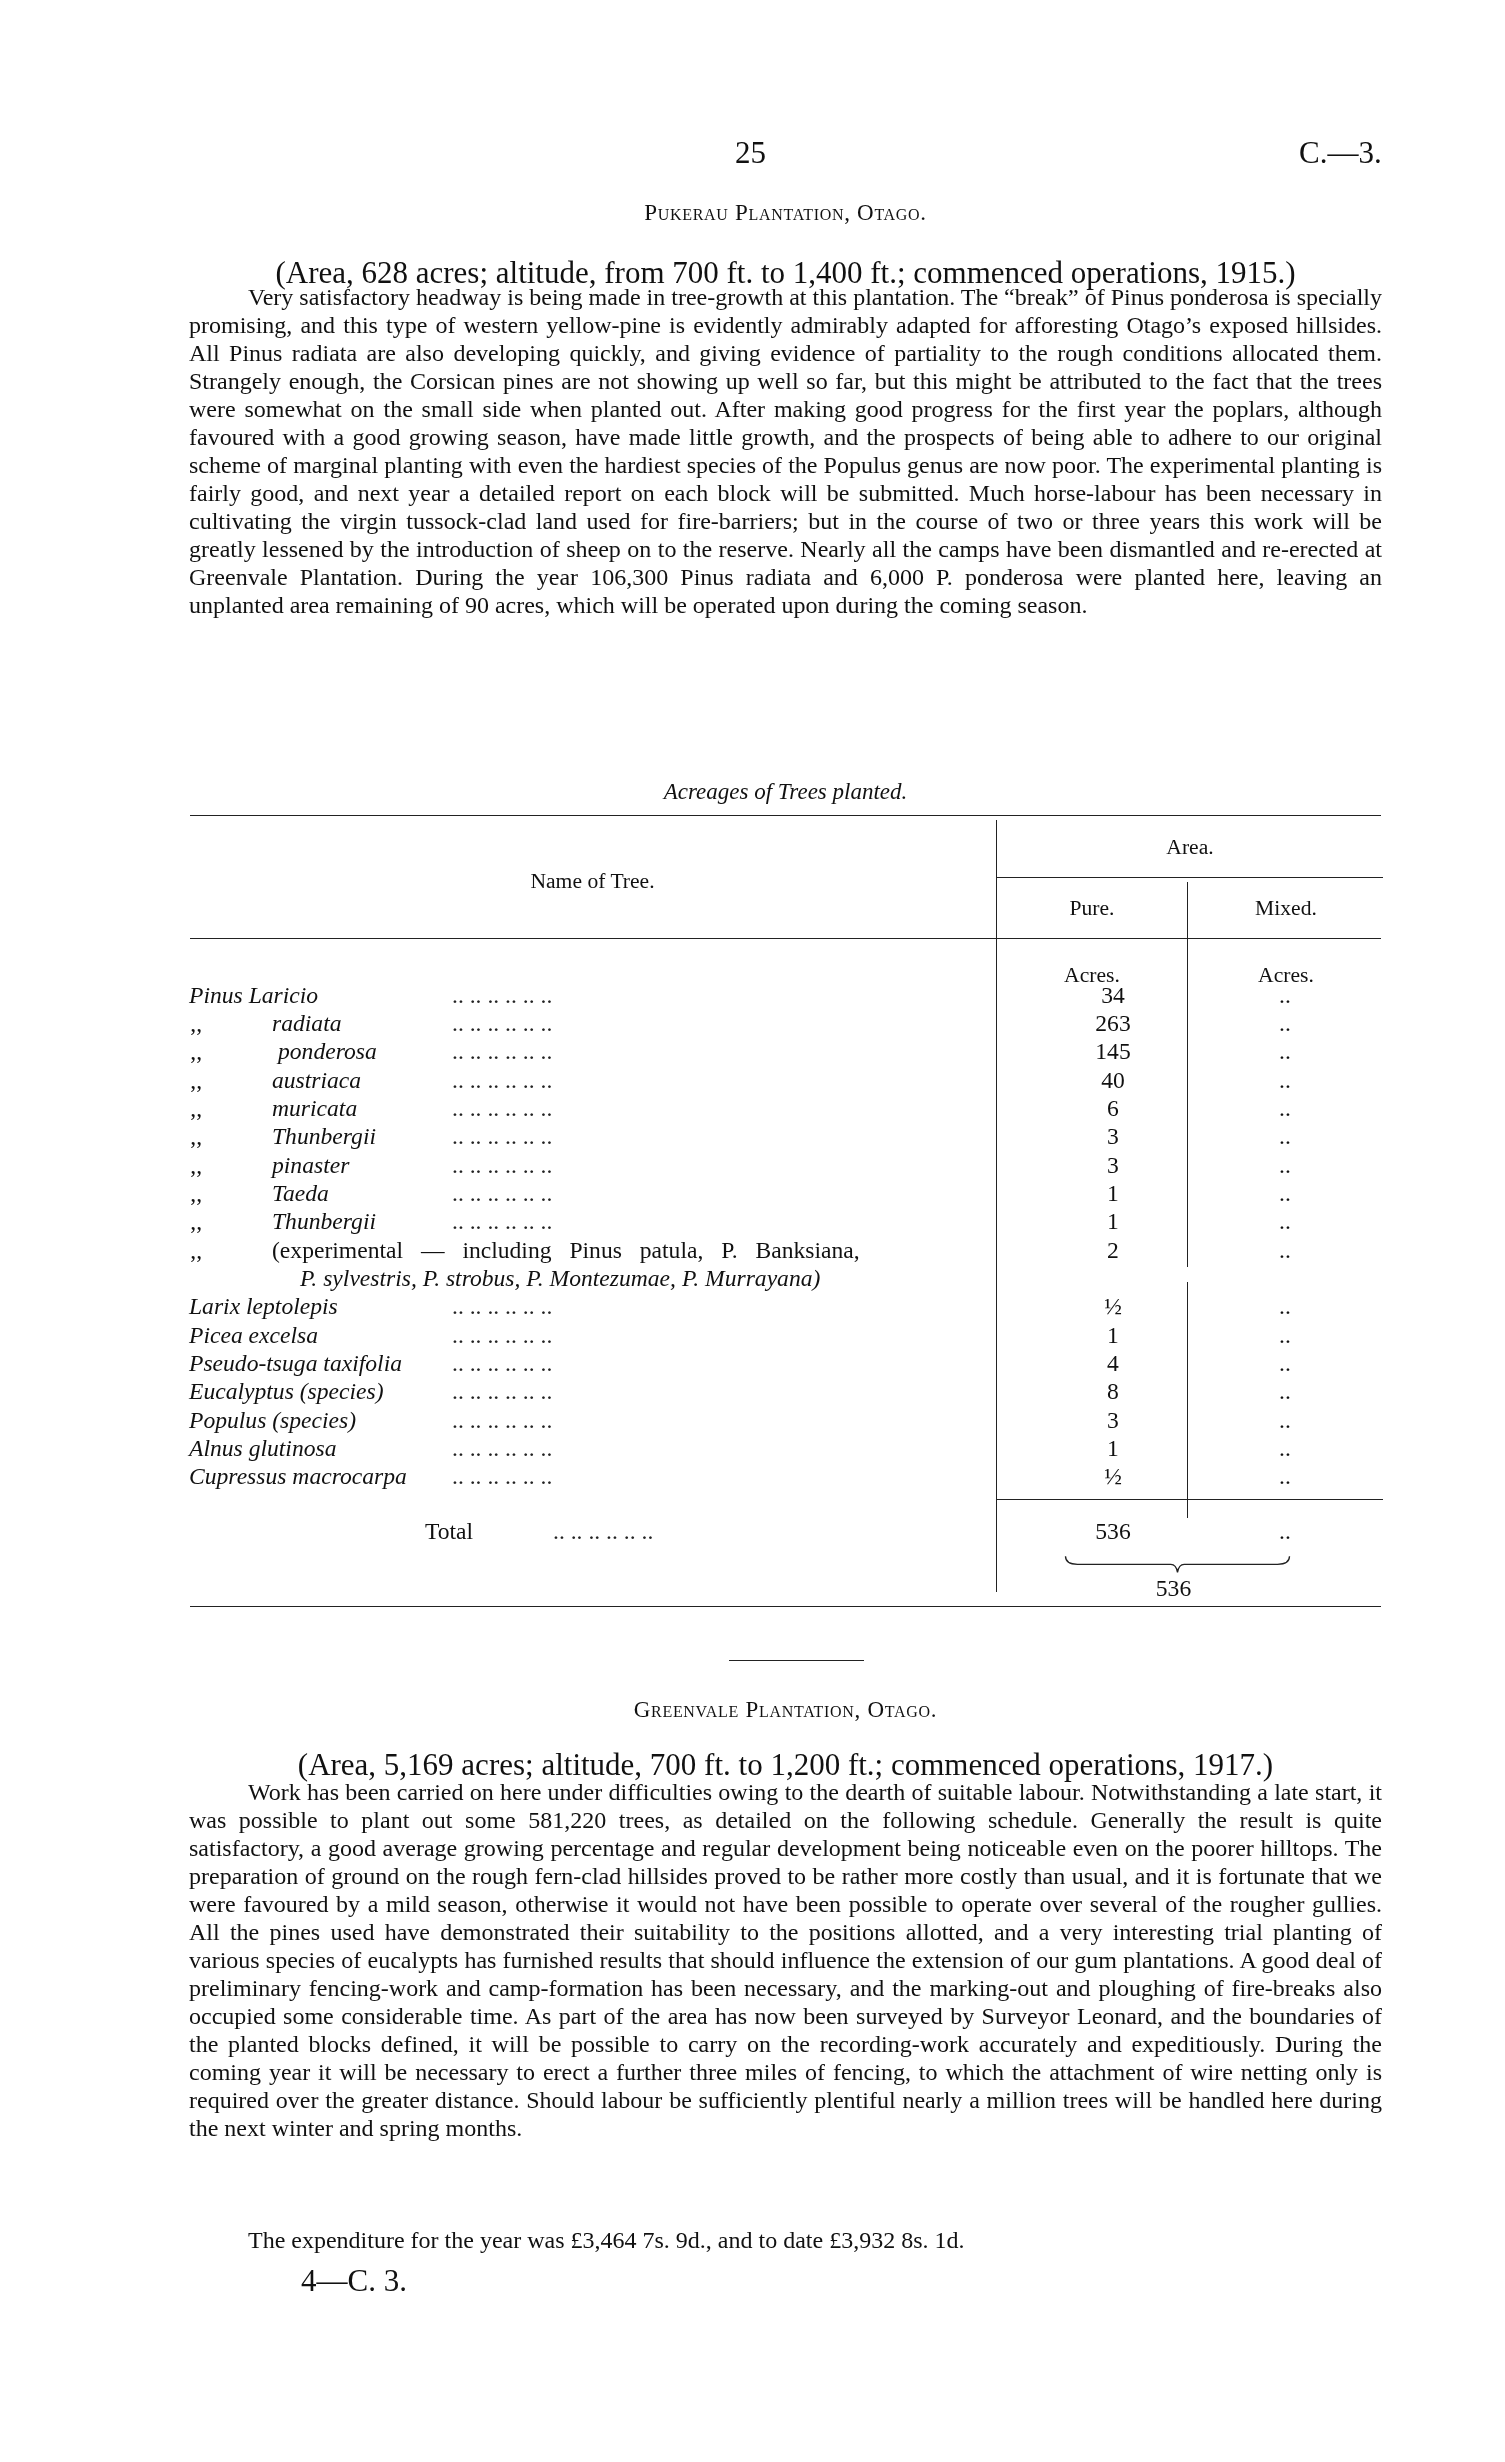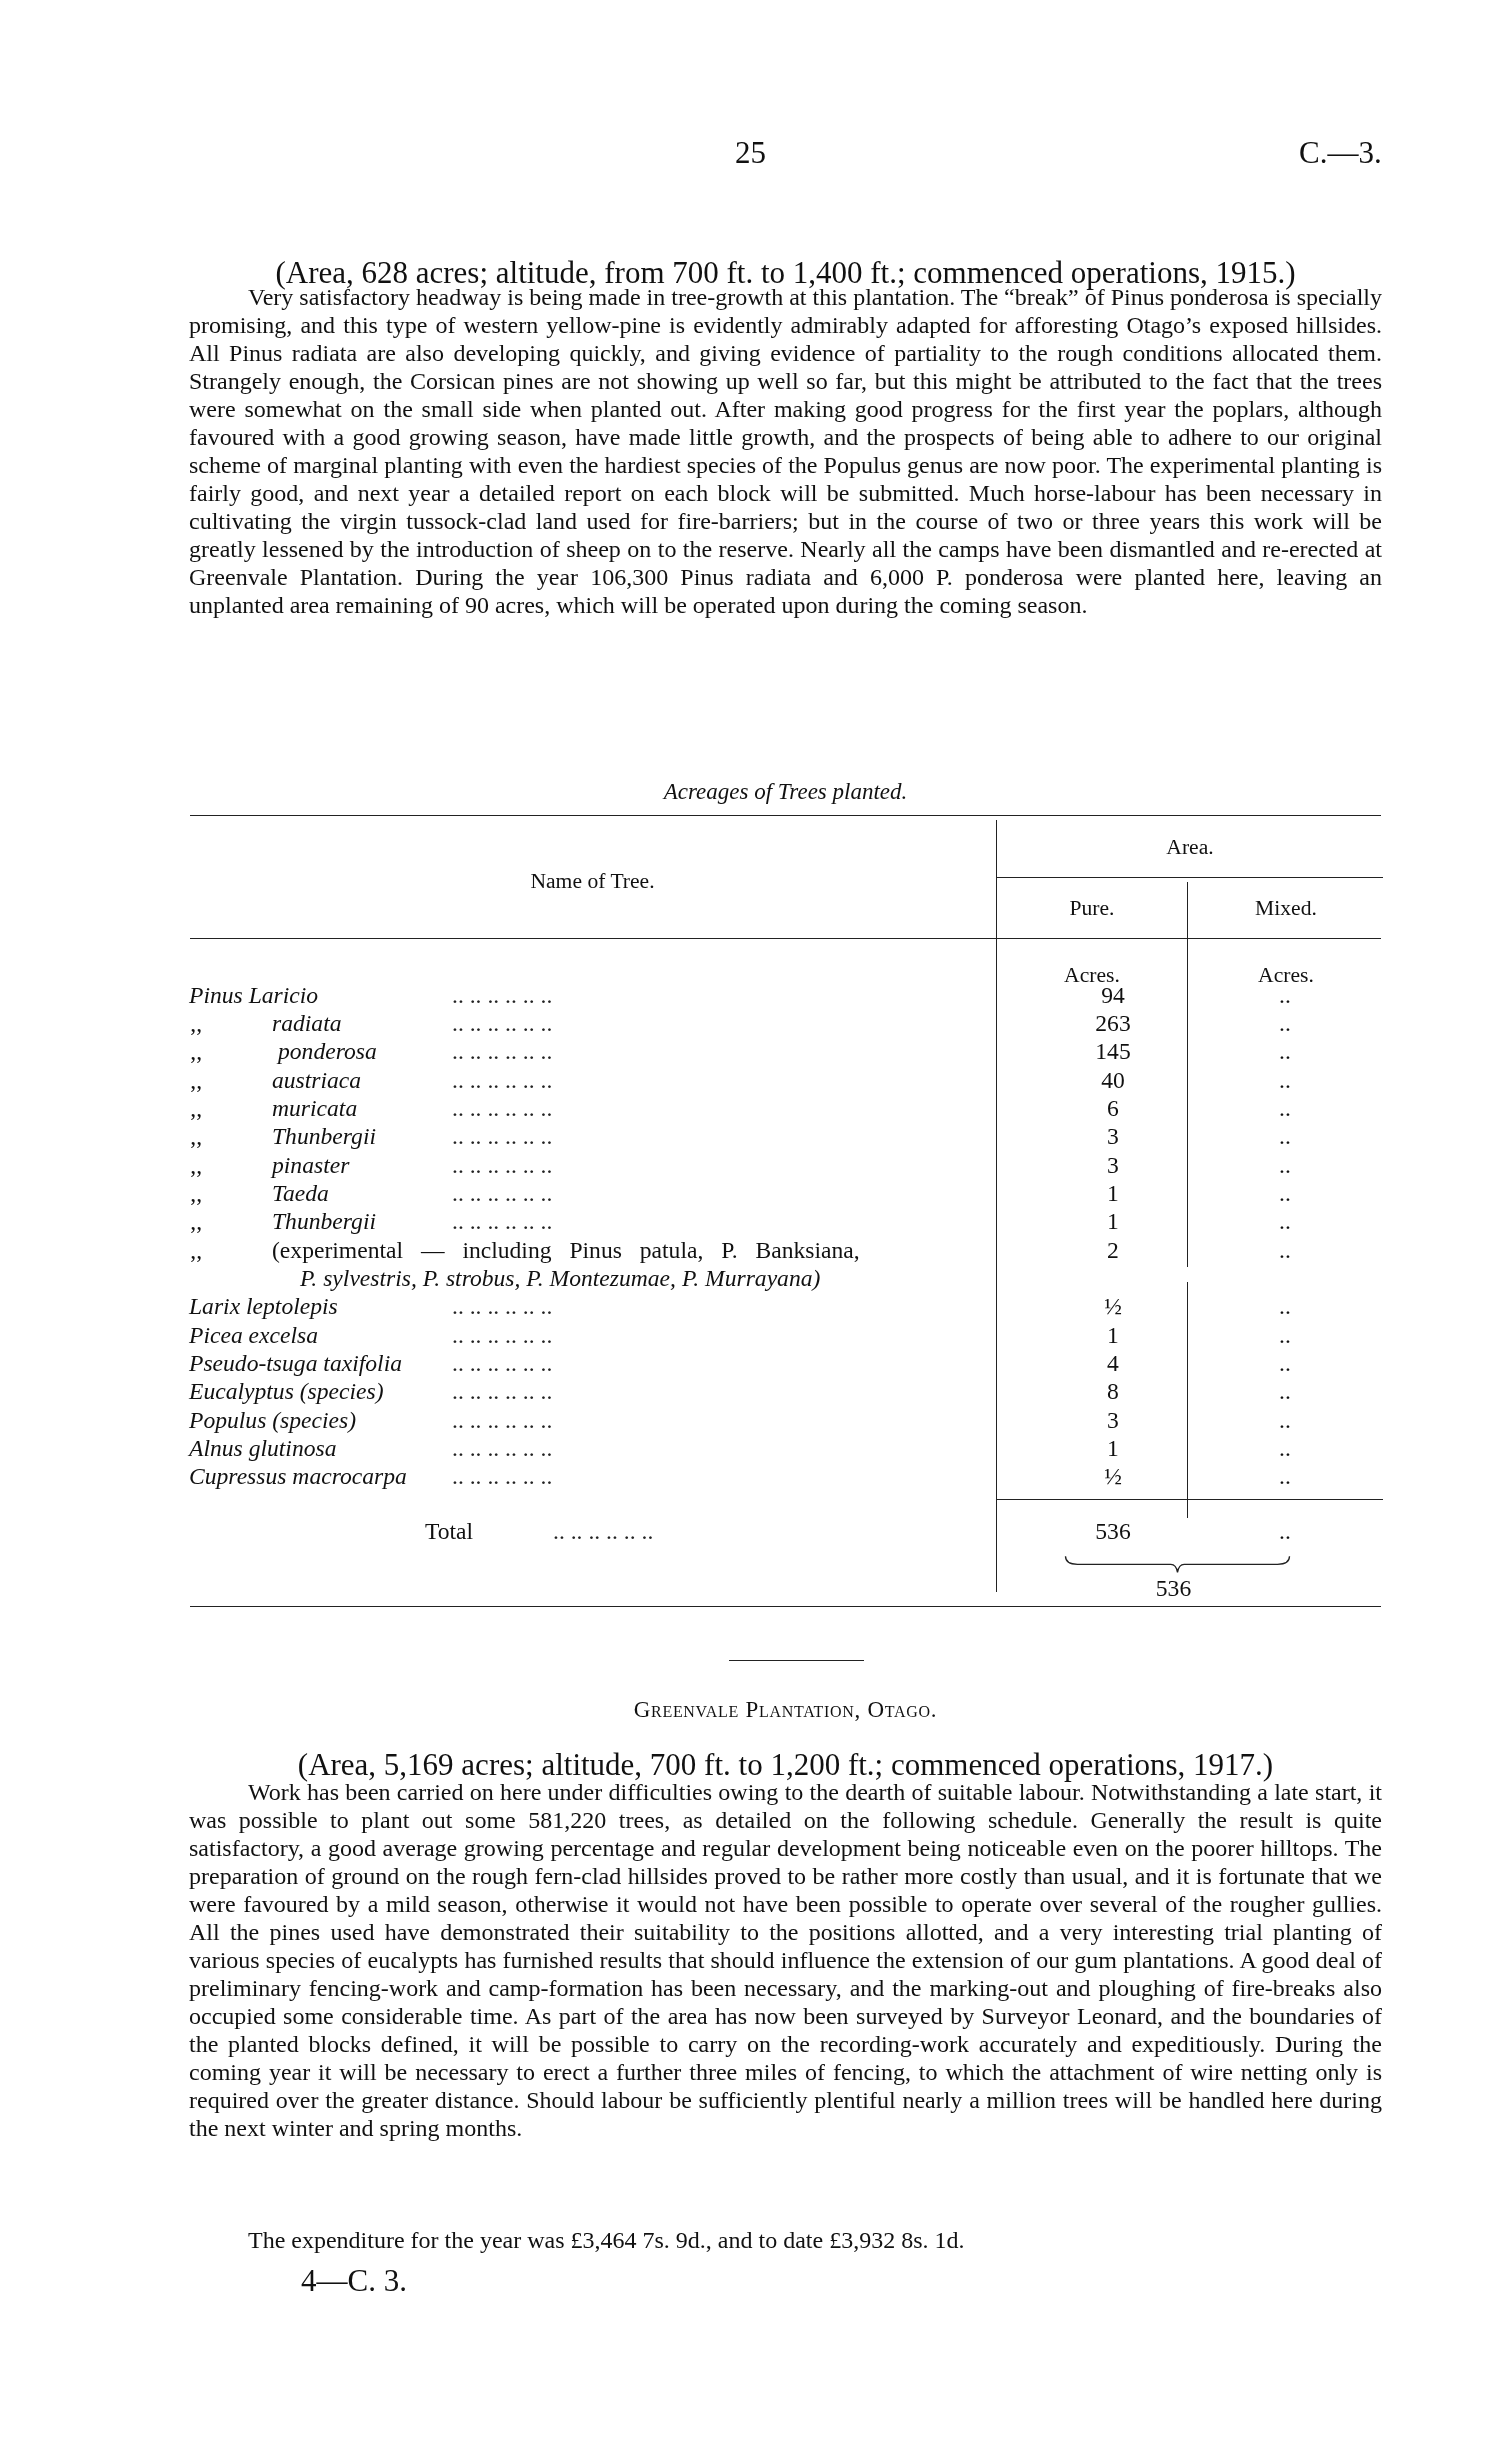--- a/index.html
+++ b/index.html
@@ -32,20 +32,21 @@
   .sep { position: absolute; left: 729px; top: 1660px; width: 135px; border-top: 1.3px solid #222; }
 </style>
 </head>
 <body>
 
 <div class="page">
 
   <div class="header-num">25</div>
   <div class="header-code">C.—3.</div>
 
+  <div class="col title" style="top:200px;">Pukerau Plantation, Otago.</div>
   <div class="col subtitle" style="top:255px;">(Area, 628 acres; altitude, from 700 ft. to 1,400 ft.; commenced operations, 1915.)</div>
   <p class="col para" style="top:283px;">Very satisfactory headway is being made in tree-growth at this plantation. The “break” of Pinus ponderosa is specially promising, and this type of western yellow-pine is evidently admirably adapted for afforesting Otago’s exposed hillsides. All Pinus radiata are also developing quickly, and giving evidence of partiality to the rough conditions allocated them. Strangely enough, the Corsican pines are not showing up well so far, but this might be attributed to the fact that the trees were somewhat on the small side when planted out. After making good progress for the first year the poplars, although favoured with a good growing season, have made little growth, and the prospects of being able to adhere to our original scheme of marginal planting with even the hardiest species of the Populus genus are now poor. The experimental planting is fairly good, and next year a detailed report on each block will be submitted. Much horse-labour has been necessary in cultivating the virgin tussock-clad land used for fire-barriers; but in the course of two or three years this work will be greatly lessened by the introduction of sheep on to the reserve. Nearly all the camps have been dismantled and re-erected at Greenvale Plantation. During the year 106,300 Pinus radiata and 6,000 P. ponderosa were planted here, leaving an unplanted area remaining of 90 acres, which will be operated upon during the coming season.</p>
 
   <div class="col table-title" style="top:779px;">Acreages of Trees planted.</div>
   <div class="rule" style="left:190px; top:815px; width:1191px;"></div>
   <div class="vrule" style="left:996px; top:820px; height:772px;"></div>
   <div class="rule" style="left:997px; top:877px; width:386px;"></div>
   <div class="vrule" style="left:1187px; top:882px; height:385px;"></div>
   <div class="vrule" style="left:1187px; top:1282px; height:236px;"></div>
   <div class="rule" style="left:190px; top:938px; width:1191px;"></div>
@@ -53,21 +54,21 @@
   <div class="th" style="left:189px; width:807px; top:869px;">Name of Tree.</div>
   <div class="th" style="left:997px; width:386px; top:835px;">Area.</div>
   <div class="th" style="left:997px; width:190px; top:896px;">Pure.</div>
   <div class="th" style="left:1189px; width:194px; top:896px;">Mixed.</div>
   <div class="th" style="left:997px; width:190px; top:963px;">Acres.</div>
   <div class="th" style="left:1189px; width:194px; top:963px;">Acres.</div>
 
   <div class="row" style="top:982px;">
     <span class="name">Pinus Laricio</span>
     <span class="dots">..     ..     ..     ..     ..     ..</span>
-    <span class="pure">94</span>
+    <span class="pure">34</span>
     <span class="mixed">..</span>
   </div>
   <div class="row" style="top:1010px;">
     <span class="ditto" style="left:1.3px;">,,</span>
     <span class="name" style="left:83px;">radiata</span>
     <span class="dots">..     ..     ..     ..     ..     ..</span>
     <span class="pure">263</span>
     <span class="mixed">..</span>
   </div>
   <div class="row" style="top:1038px;">

